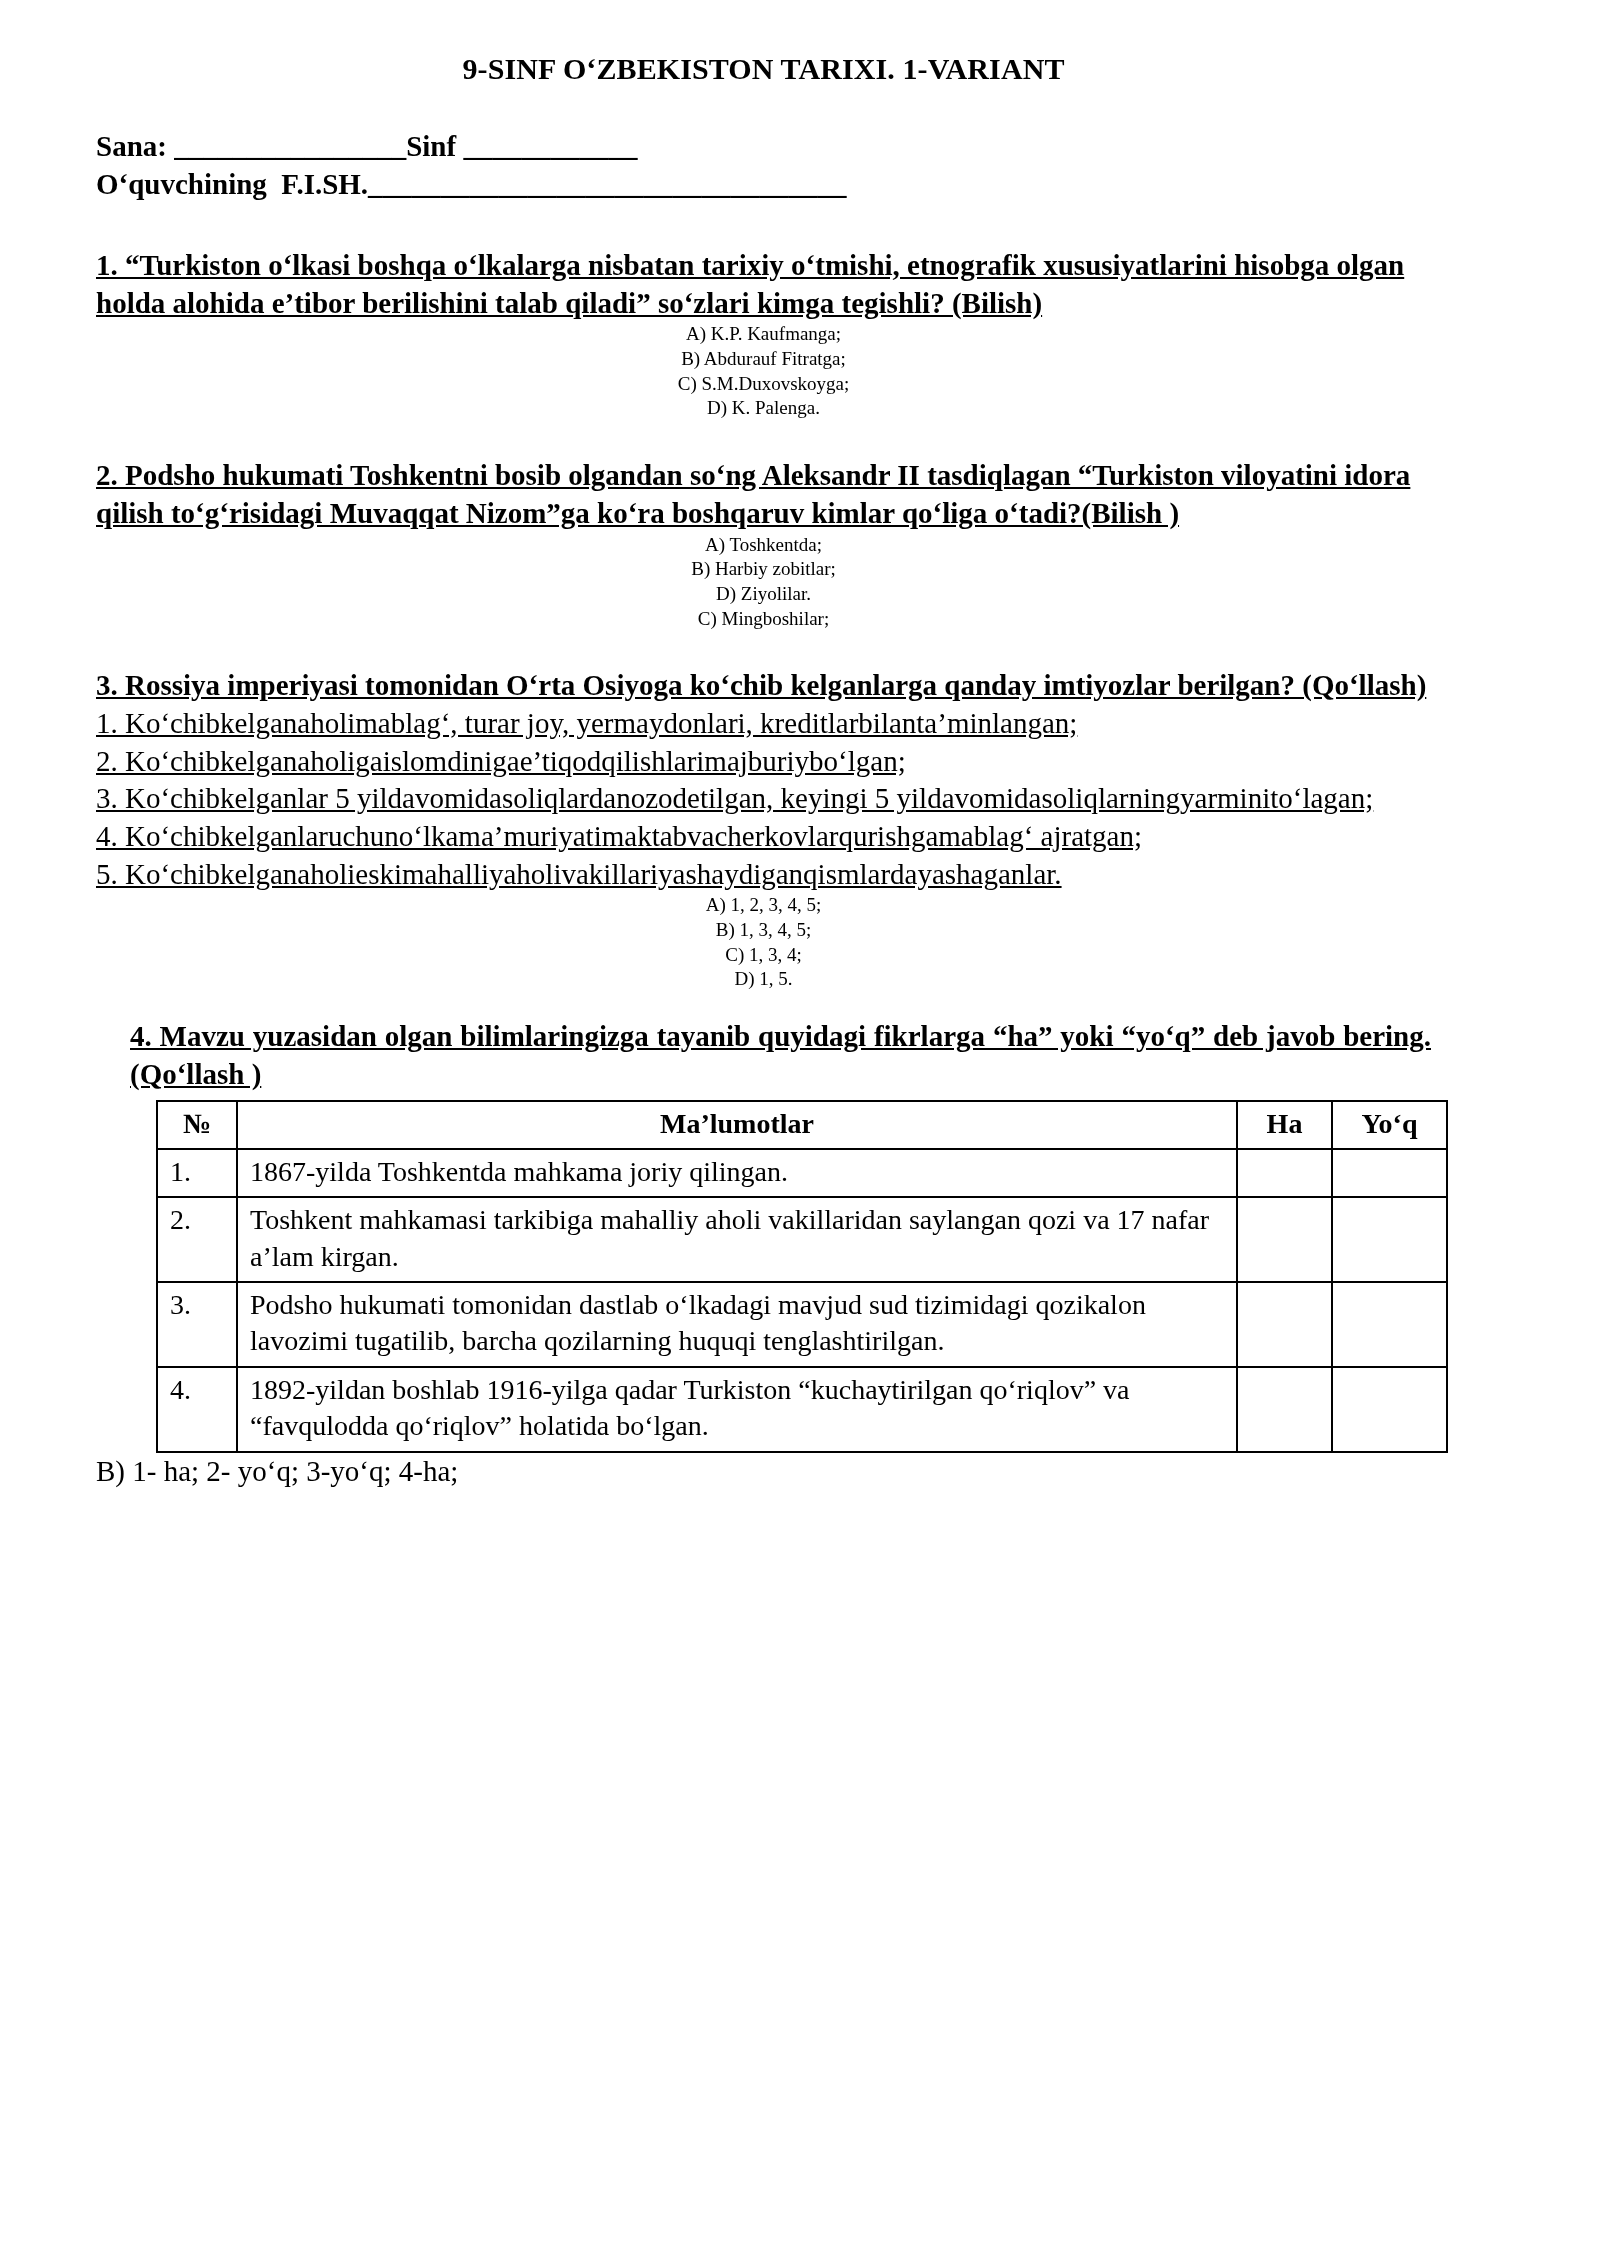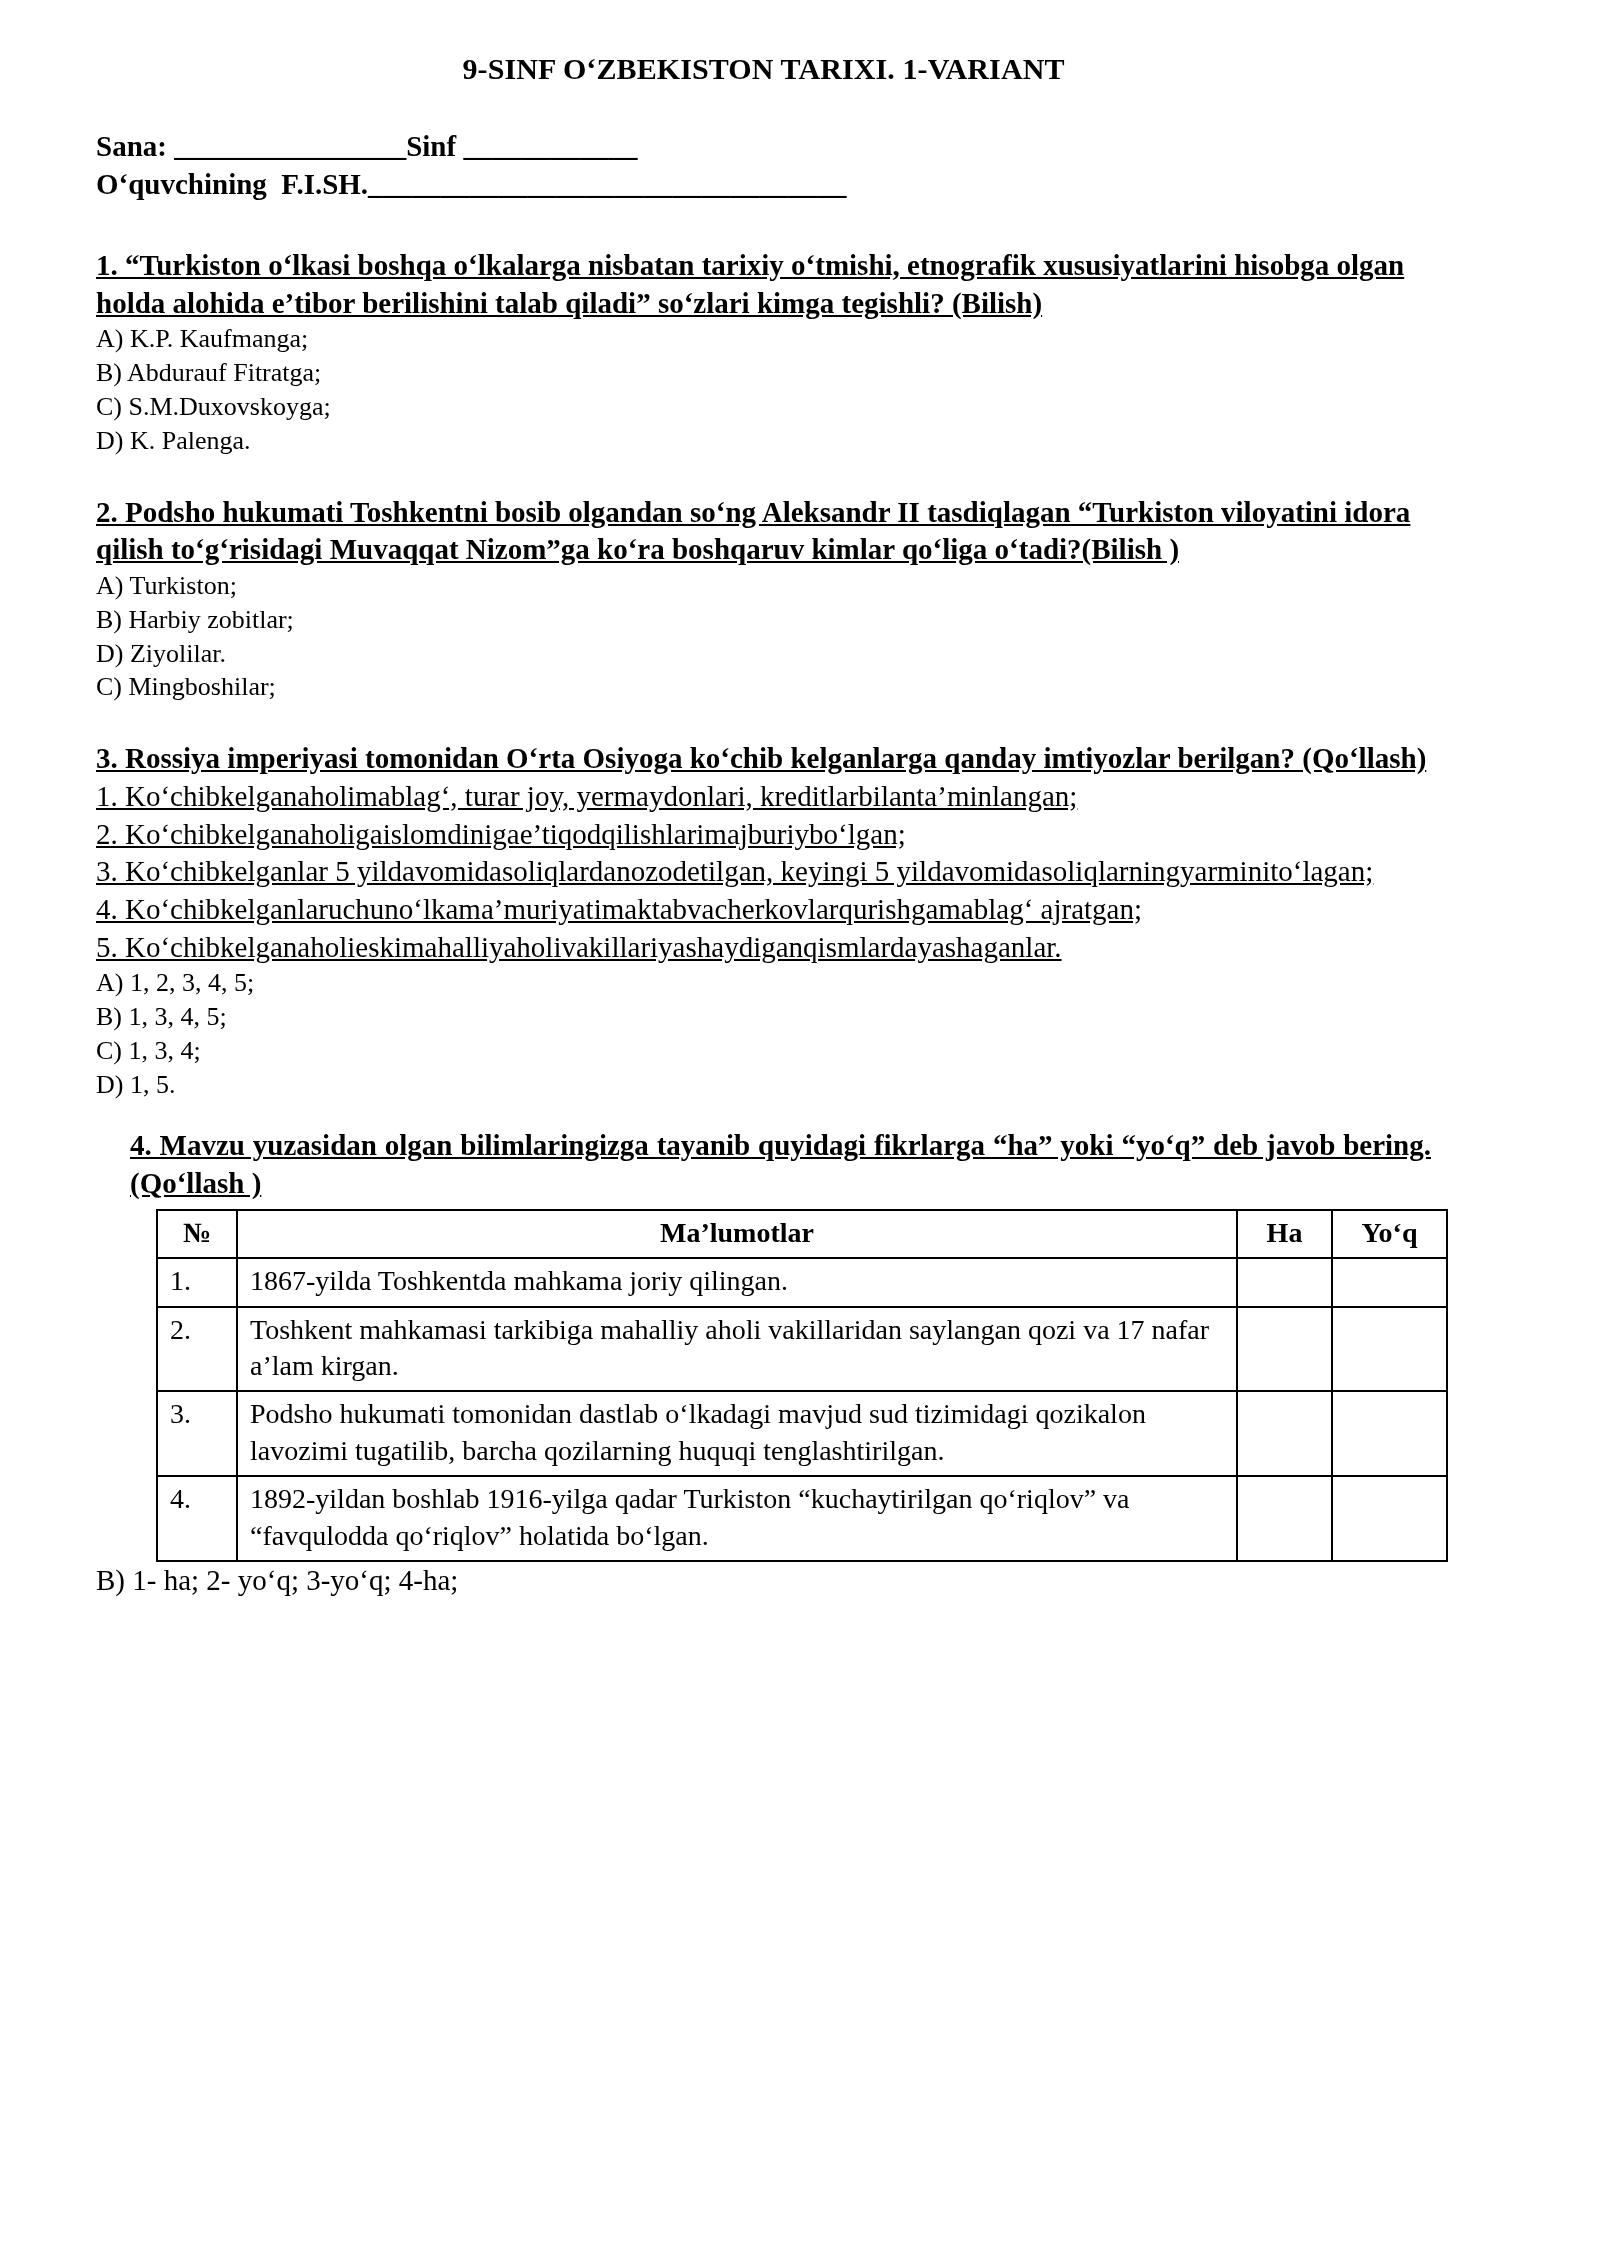--- a/index.html
+++ b/index.html
@@ -48,23 +48,24 @@
     margin: 0 0 0 0;
     text-align: left;
     text-decoration: underline;
   }
   .q-stem.justify {
     text-align: justify;
     text-justify: inter-word;
     margin-left: 34px;
   }
   .opt {
-    font-size: 26px;
-    line-height: 1.30;
-    margin: 0;
+    font-size: 19px;
+    line-height: 1.30;
+    margin: 0;
+    text-align: center;
   }
   .sub-item {
     font-size: 29px;
     line-height: 1.30;
     margin: 0;
     text-decoration: underline;
   }
   .spacer-xs { height: 10px; }
 
   
@@ -121,21 +122,21 @@
     <p class="opt">A) K.P. Kaufmanga;</p>
     <p class="opt">B) Abdurauf Fitratga;</p>
     <p class="opt">C) S.M.Duxovskoyga;</p>
     <p class="opt">D) K. Palenga.</p>
   </div>
 
   <div class="spacer-xs"></div>
 
   <div class="q-block">
     <p class="q-stem">2. Podsho hukumati Toshkentni bosib olgandan so‘ng Aleksandr II tasdiqlagan “Turkiston viloyatini idora qilish to‘g‘risidagi Muvaqqat Nizom”ga ko‘ra boshqaruv kimlar qo‘liga o‘tadi?(Bilish )</p>
-    <p class="opt">A) Turkiston;</p>
+    <p class="opt">A) Toshkentda;</p>
     <p class="opt">B) Harbiy zobitlar;</p>
     <p class="opt">D) Ziyolilar.</p>
     <p class="opt">C) Mingboshilar;</p>
   </div>
 
   <div class="spacer-xs"></div>
 
   <div class="q-block">
     <p class="q-stem">3. Rossiya imperiyasi tomonidan O‘rta Osiyoga  ko‘chib kelganlarga qanday imtiyozlar berilgan? (Qo‘llash)</p>
     <p class="sub-item">1. Ko‘chibkelganaholimablag‘, turar joy, yermaydonlari,  kreditlarbilanta’minlangan;</p>

